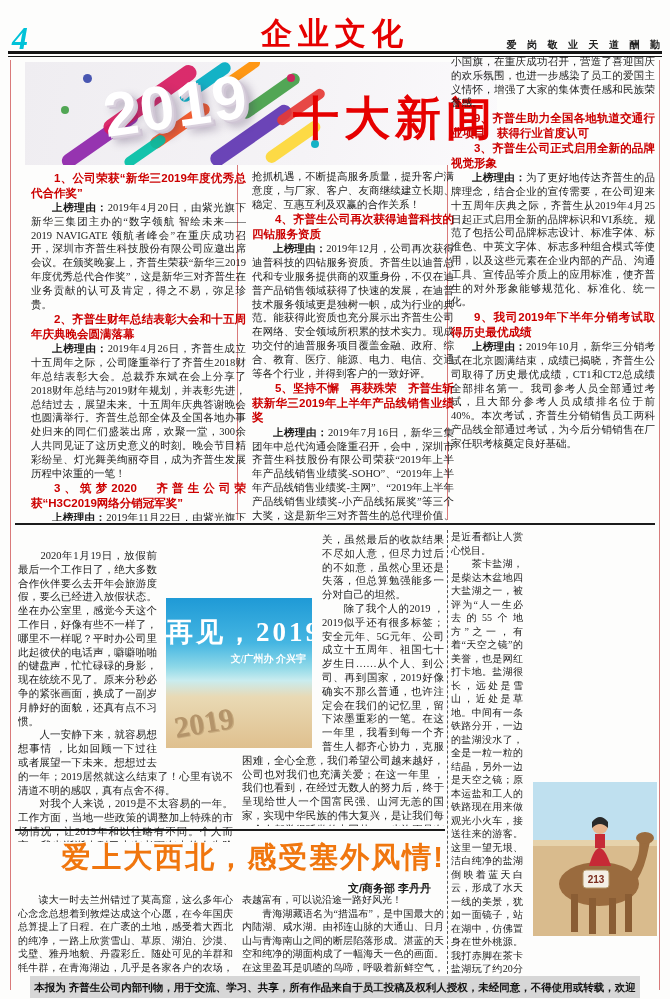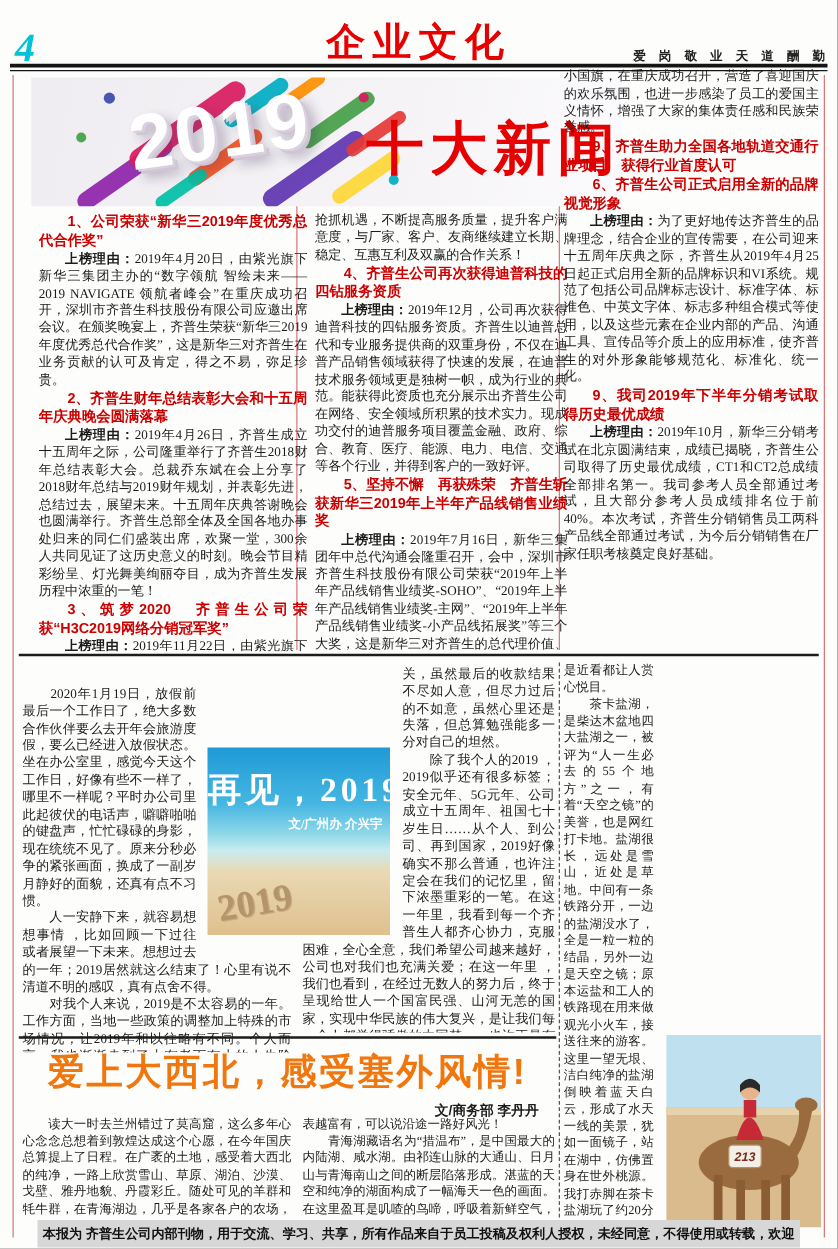--- a/index.html
+++ b/index.html
@@ -37,25 +37,25 @@
   .ecol { position:absolute; overflow:hidden; font-size:10.5px; line-height:13.8px; text-align:justify; white-space:pre-line; }
   .pad-r { float:right; width:70px; height:152px; margin:62px 0 4px 6px; }
   .pad-l { float:left;  width:74px; height:152px; margin:62px 6px 4px 0; }
   .beach { position:absolute; left:166px; top:598px; width:146px; height:150px; overflow:hidden;
     background:linear-gradient(180deg,#1f9ad6 0%,#45b6e2 30%,#8ed8e8 46%,#c9ecef 55%,#e9d9b4 66%,#dfc08e 100%); }
   .beach-title { position:absolute; left:0; right:4px; top:16px; text-align:left; color:#fff; font-size:27px; font-weight:bold; letter-spacing:3px; white-space:nowrap; }
   .beach-byline{ position:absolute; right:6px; top:54px; color:#fff; font-size:10px; font-weight:bold; }
   .beach-sand  { position:absolute; left:8px; bottom:8px; color:#b4946a; font-size:30px; font-weight:bold; transform:rotate(-10deg); text-shadow:1px 1px 0 #cdb astel; text-shadow:1px 1px 0 #c8ab7e; }
   
   .west-head { position:absolute; left:15px; top:838px; width:430px; }
-  .west-title { text-align:center; color:#f0760e; font-size:29px; font-weight:900; letter-spacing:2px; white-space:nowrap; font-family:"Liberation Sans",sans-serif; }
+  .west-title { text-align:right; color:#f0760e; font-size:29px; font-weight:900; letter-spacing:2px; white-space:nowrap; font-family:"Liberation Sans",sans-serif; }
   .west-byline{ text-align:right; font-size:11px; font-weight:bold; margin-top:3px; padding-right:14px; font-family:"Liberation Sans",sans-serif; }
   .wcol { position:absolute; overflow:hidden; font-size:10px; line-height:13.5px; text-align:justify; white-space:pre-line; }
   .pad-photo { float:right; width:126px; height:158px; margin:285px 0 0 6px; }
-  .camel { position:absolute; left:533px; top:828px; width:124px; height:124px;font-style:italic; }
+  .camel { position:absolute; left:533px; top:782px; width:124px; height:124px; }
   
   .footer { position:absolute; left:30px; top:976px; width:610px; height:22px; background:#d7d7d7; text-align:center; line-height:22px; font-size:10.5px; font-weight:bold; color:#111; overflow:hidden; font-family:"Liberation Sans",sans-serif; }
 </style>
 </head>
 <body>
 
 <div id="page">
 
   <div class="pagenum">4</div>
   <div class="hdate">2020 年 2 月 25 日  星期二</div>
@@ -105,21 +105,21 @@
     <p class="nt">4、齐普生公司再次获得迪普科技的四钻服务资质</p>
     <p class="nb"><b>上榜理由：</b><span>2019年12月，公司再次获得迪普科技的四钻服务资质。齐普生以迪普总代和专业服务提供商的双重身份，不仅在迪普产品销售领域获得了快速的发展，在迪普技术服务领域更是独树一帜，成为行业的典范。能获得此资质也充分展示出齐普生公司在网络、安全领域所积累的技术实力。现成功交付的迪普服务项目覆盖金融、政府、综合、教育、医疗、能源、电力、电信、交通等各个行业，并得到客户的一致好评。</span></p>
     <p class="nt">5、坚持不懈　再获殊荣　齐普生斩获新华三2019年上半年产品线销售业绩奖</p>
     <p class="nb"><b>上榜理由：</b><span>2019年7月16日，新华三集团年中总代沟通会隆重召开，会中，深圳市齐普生科技股份有限公司荣获“2019年上半年产品线销售业绩奖-SOHO”、“2019年上半年产品线销售业绩奖-主网”、“2019年上半年产品线销售业绩奖-小产品线拓展奖”等三个大奖，这是新华三对齐普生的总代理价值、服务的认可与信任，也是对齐普生人不畏艰辛、迎难而上的精神作风嘉奖。</span></p>
 
   </div>
 
   <div class="ncol" style="left:451px;top:55px;width:204px;height:466px;">
     <p class="nb nc"><span>小国旗，在重庆成功召开，营造了喜迎国庆的欢乐氛围，也进一步感染了员工的爱国主义情怀，增强了大家的集体责任感和民族荣誉感。</span></p>
     <p class="nt">9、齐普生助力全国各地轨道交通行业项目　获得行业首度认可</p>
-    <p class="nt">6、齐普生公司正式启用全新的品牌视觉形象</p>
+    <p class="nt">3、齐普生公司正式启用全新的品牌视觉形象</p>
     <p class="nb"><b>上榜理由：</b><span>为了更好地传达齐普生的品牌理念，结合企业的宣传需要，在公司迎来十五周年庆典之际，齐普生从2019年4月25日起正式启用全新的品牌标识和VI系统。规范了包括公司品牌标志设计、标准字体、标准色、中英文字体、标志多种组合模式等使用，以及这些元素在企业内部的产品、沟通工具、宣传品等介质上的应用标准，使齐普生的对外形象能够规范化、标准化、统一化。</span></p>
     <p class="nt">9、我司2019年下半年分销考试取得历史最优成绩</p>
     <p class="nb"><b>上榜理由：</b><span>2019年10月，新华三分销考试在北京圆满结束，成绩已揭晓，齐普生公司取得了历史最优成绩，CT1和CT2总成绩全部排名第一。我司参考人员全部通过考试，且大部分参考人员成绩排名位于前40%。本次考试，齐普生分销销售员工两科产品线全部通过考试，为今后分销销售在厂家任职考核奠定良好基础。</span></p>
 
   </div>
 
   <div class="ecol" style="left:18px;top:533px;width:215px;height:293px;margin-top:16px;"><span class="pad-r"></span><span>　　2020年1月19日，放假前最后一个工作日了，绝大多数合作伙伴要么去开年会旅游度假，要么已经进入放假状态。坐在办公室里，感觉今天这个工作日，好像有些不一样了，哪里不一样呢？平时办公司里此起彼伏的电话声，噼噼啪啪的键盘声，忙忙碌碌的身影，现在统统不见了。原来分秒必争的紧张画面，换成了一副岁月静好的面貌，还真有点不习惯。
 　　人一安静下来，就容易想想事情 ，比如回顾一下过往或者展望一下未来。想想过去的一年；2019居然就这么结束了！心里有说不清道不明的感叹，真有点舍不得。
 　　对我个人来说，2019是不太容易的一年。工作方面，当地一些政策的调整加上特殊的市场情况，让2019年和以往略有不同。个人而言，我也渐渐走到了上有老下有小的人生阶段，在某个瞬间，生活似乎凭空就多了很多不容易。对于2019，也许也有这种主观心态下的一些情绪，不过面对挑战，谁不是咬紧牙关，先坚持下去再说？只是回头看时，才惊觉；原来已经坚持走了这么长一段路了，走过了四季变化，见过了世事变迁。就这样度过了每一个季度末，也熬过了年底的收款大</span></div>
   <div class="ecol" style="left:242px;top:533px;width:202px;height:293px;"><span class="pad-l"></span><span>关，虽然最后的收款结果不尽如人意，但尽力过后的不如意，虽然心里还是失落，但总算勉强能多一分对自己的坦然。

